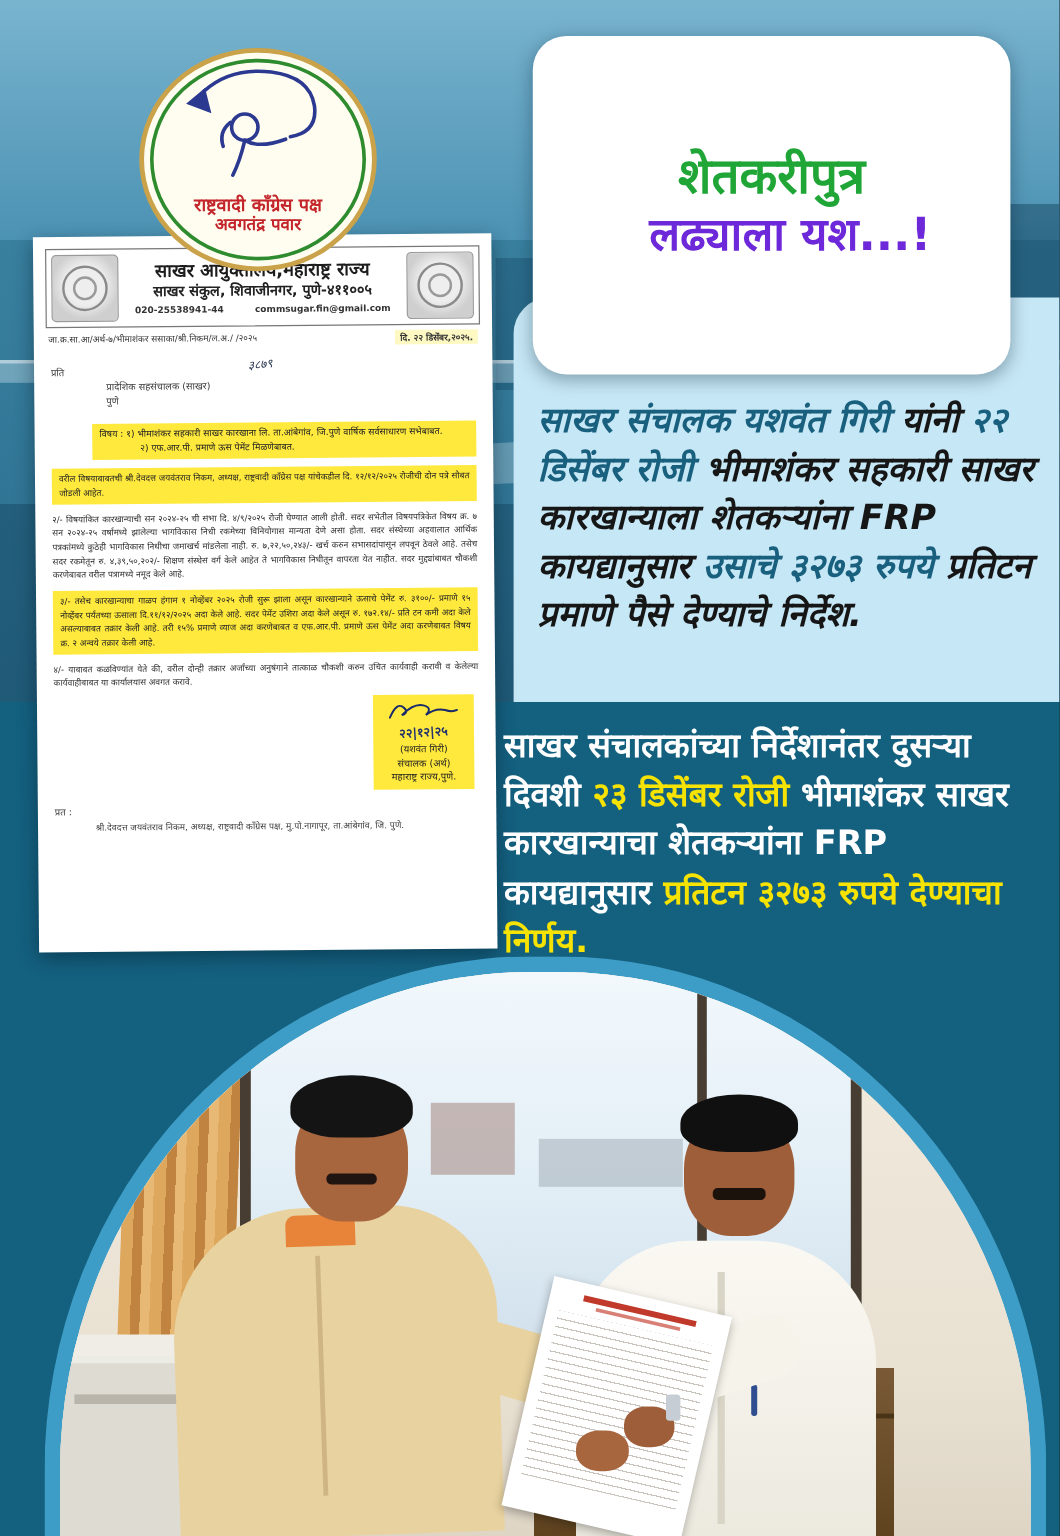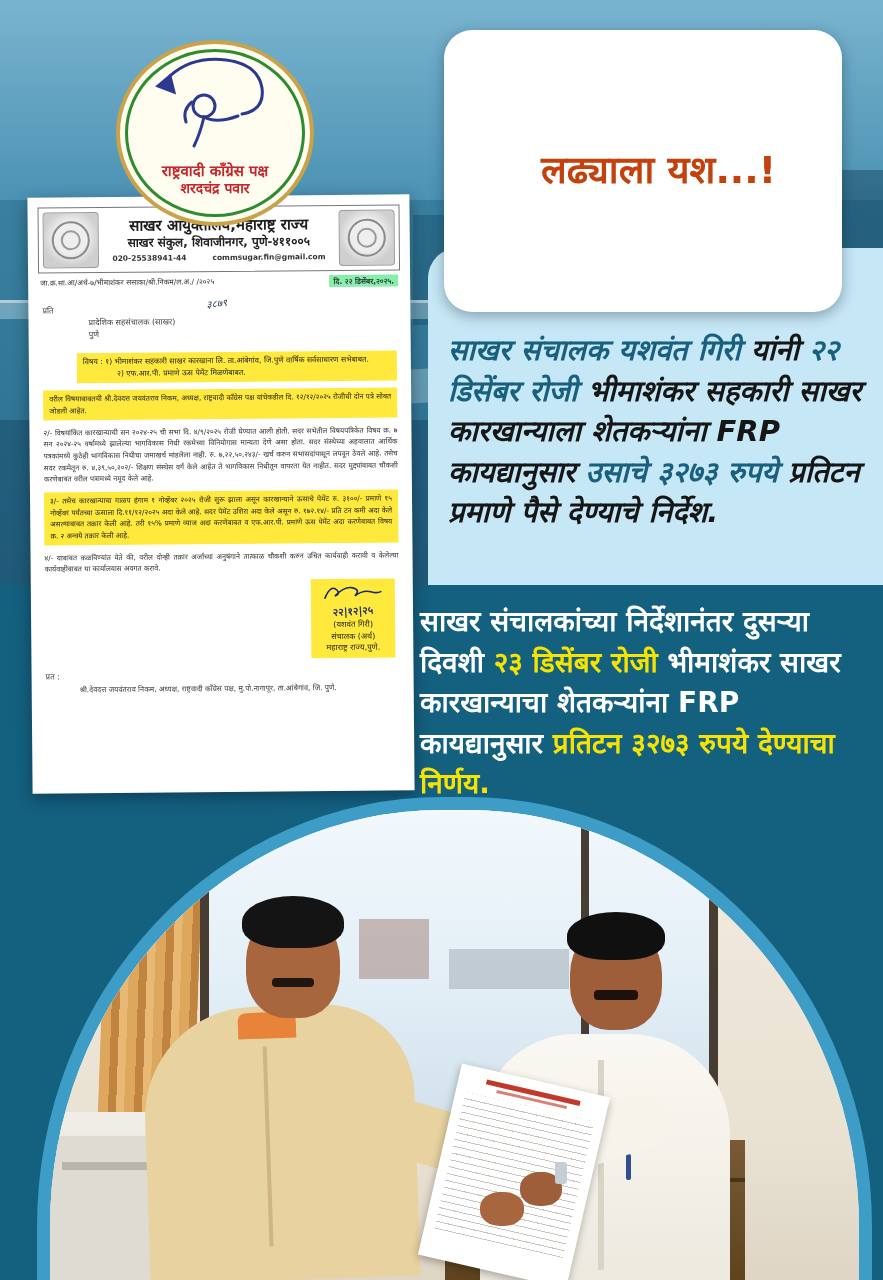--- a/index.html
+++ b/index.html
@@ -27,21 +27,21 @@
   .logo-text{position:relative;text-align:center;color:#c4252b;font-weight:bold;line-height:1.15;margin-bottom:26px;z-index:2;}
   .logo-text .l1{font-size:15px;text-align:right;}
   .logo-text .l2{font-size:14px;}
 
   
   .headline-card{position:absolute;left:444px;top:30px;width:378px;height:250px;background:#ffffff;
     border-radius:28px;z-index:5;box-shadow:0 4px 14px rgba(0,30,50,.35);
     display:flex;flex-direction:column;align-items:center;justify-content:center;padding:16px 10px;text-align:center;}
   .hl1{font-size:41px;font-weight:bold;color:#1fa637;line-height:1.22;white-space:nowrap;}
   .hl2,.hl3{font-size:39px;font-weight:bold;color:#d92327;line-height:1.22;white-space:nowrap;}
-  .hl4{font-size:38px;font-weight:bold;color:#c2410c;line-height:1.25;white-space:nowrap;margin-left:31px;}
+  .hl4{font-size:38px;font-weight:bold;color:#6d28d9;line-height:1.25;white-space:nowrap;margin-left:31px;}
 
   
   .light-panel{position:absolute;left:428px;top:248px;width:455px;height:337px;background:#c6e7f5;
     border-top-left-radius:30px;z-index:2;}
   .para1{position:absolute;left:428px;top:330px;width:448px;z-index:4;
     font-size:29px;font-weight:700;color:#161616;line-height:1.40;padding-left:20px;font-style:italic;}
   .hl-teal{color:#19607f;}
 
   
   .dark-band{position:absolute;left:0;top:585px;width:883px;height:695px;background:#14607f;z-index:1;}
@@ -55,21 +55,21 @@
   .doc-head{margin:10px 10px 4px 10px;border:1px solid #777;display:flex;align-items:center;padding:4px;}
   .emblem{width:54px;height:54px;border:1px solid #999;background:radial-gradient(circle at 50% 45%,#eee 0 40%,#cfcfcf 70%);
     border-radius:4px;flex:0 0 auto;display:flex;align-items:center;justify-content:center;}
   .emblem .em-circle{width:34px;height:34px;border:2px solid #8a8a8a;border-radius:50%;position:relative;}
   .emblem .em-circle:after{content:"";position:absolute;left:7px;top:7px;width:16px;height:16px;border:2px solid #9a9a9a;border-radius:50%;}
   .doc-head-center{flex:1;text-align:center;line-height:1.25;}
   .doc-title{font-size:15px;font-weight:bold;color:#1c1c1c;}
   .doc-subtitle{font-size:12px;font-weight:bold;color:#222;}
   .doc-contact{display:flex;justify-content:center;gap:26px;font-size:7.5px;font-weight:bold;color:#333;margin-top:3px;}
   .doc-refrow{display:flex;justify-content:space-between;align-items:flex-start;margin:4px 12px 0 12px;font-size:7.4px;color:#333;}
-  .doc-date{background:#86efac;padding:1px 4px;font-weight:bold;white-space:nowrap;margin-left:20px;}
+  .doc-date{background:#fef9c3;padding:1px 4px;font-weight:bold;white-space:nowrap;margin-left:20px;}
   .doc-refno{position:absolute;left:178px;top:100px;font-size:10px;color:#2d3a55;transform:rotate(-6deg);font-style:italic;}
   .doc-to{margin:16px 14px 0 14px;font-size:8px;line-height:1.5;}
   .doc-to .ind{margin-left:46px;}
   .doc-subject{margin:12px 14px 0 48px;background:#ffe93c;padding:3px 6px;font-size:7.6px;line-height:1.6;font-weight:500;color:#222;}
   .doc-para{margin:7px 14px 0 14px;font-size:7.2px;line-height:1.62;text-align:justify;color:#2e2e2e;}
   .doc-para.yellow{background:#ffe93c;padding:3px 6px;color:#222;}
   .sign-wrap{display:flex;justify-content:flex-end;margin:6px 18px 0 0;}
   .sign-box{background:#ffe93c;padding:3px 10px 4px 10px;text-align:center;font-size:8px;line-height:1.45;color:#222;}
   .sign-scribble{display:block;margin:0 auto;}
   .sign-date{font-size:10.5px;color:#23306e;font-weight:bold;transform:rotate(-3deg);}
@@ -150,25 +150,26 @@
         <path d="M28,22 Q50,2 84,6 Q116,10 120,34 Q123,56 100,60"></path>
         <path d="M28,22 l-12,10 l16,6 z" fill="#2b3990"></path>
         <circle cx="62" cy="52" r="11"></circle>
         <path d="M62,63 Q58,80 52,92"></path>
         <path d="M62,63 Q74,70 96,62"></path>
         <path d="M50,48 q-10,8 -6,20"></path>
       </g>
     </svg>
     <div class="logo-text">
       <div class="l1">राष्ट्रवादी काँग्रेस पक्ष</div>
-      <div class="l2">शरदचंद्र पवार</div>
+      <div class="l2">अवगतंद्र पवार</div>
     </div>
   </div>
 
   <div class="headline-card">
+    <div class="hl1">शेतकरीपुत्र</div>
     <div class="hl4">लढ्याला यश...!</div>
   </div>
 
   <div class="para1">
     <span class="hl-teal">साखर संचालक यशवंत गिरी</span><span> यांनी </span><span class="hl-teal">२२ डिसेंबर रोजी</span><span> भीमाशंकर सहकारी साखर कारखान्याला शेतकऱ्यांना FRP कायद्यानुसार </span><span class="hl-teal">उसाचे ३२७३ रुपये</span><span> प्रतिटन प्रमाणे पैसे देण्याचे निर्देश.</span>
   </div>
 
   <div class="para2">
     <span>साखर संचालकांच्या निर्देशानंतर दुसऱ्या दिवशी </span><span class="hl-yellow">२३ डिसेंबर रोजी</span><span> भीमाशंकर साखर कारखान्याचा शेतकऱ्यांना FRP कायद्यानुसार </span><span class="hl-yellow">प्रतिटन ३२७३ रुपये देण्याचा निर्णय.</span>
   </div>

